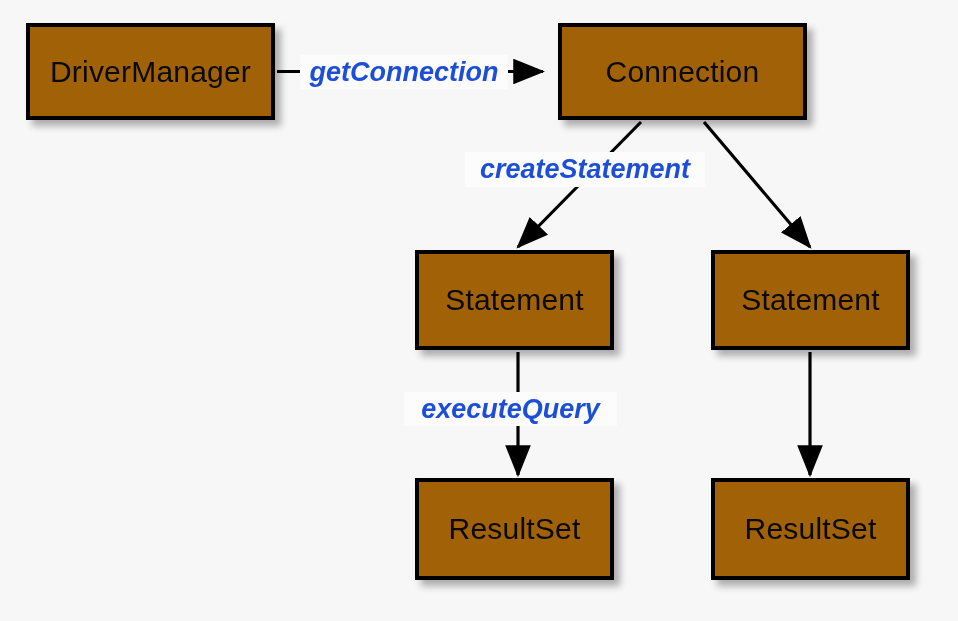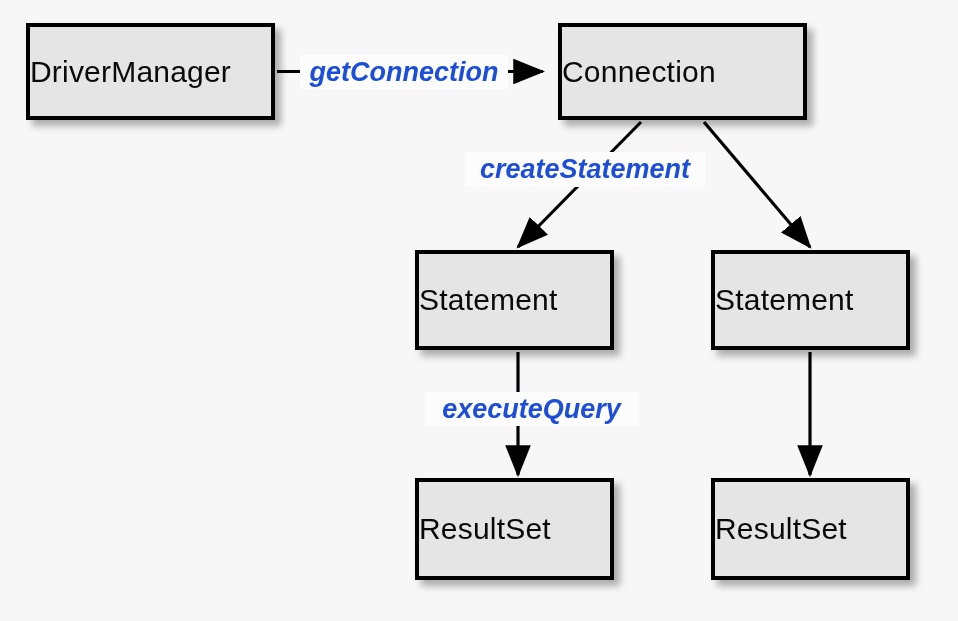--- a/index.html
+++ b/index.html
@@ -19,25 +19,25 @@
     position: absolute;
     left: 0;
     top: 0;
     width: 958px;
     height: 621px;
   }
   
   .node {
     position: absolute;
     box-sizing: border-box;
-    background: #e5e5e5;
+    background: #a16207;
     border: 4px solid #000000;
     display: flex;
     align-items: center;
-    justify-content: flex-start;
+    justify-content: center;
     box-shadow: 6px 6px 7px rgba(0,0,0,0.30);
     z-index: 3;
   }
   .node-label {
     font-family: "Liberation Sans", sans-serif;
     font-size: 30px;
     font-weight: 400;
     letter-spacing: 0.2px;
     color: #0a0a0a;
     white-space: nowrap;
@@ -114,15 +114,15 @@
   </div>
 
   <div class="node" style="left:711px; top:478px; width:199px; height:102px;">
     <span class="node-label">ResultSet</span>
   </div>
 
   <div class="edge-label" style="left:300px; top:55px; width:208px; height:34px;">getConnection</div>
 
   <div class="edge-label" style="left:465px; top:152px; width:240px; height:35px;">createStatement</div>
 
-  <div class="edge-label" style="left:425px; top:392px; width:213px; height:34px;">executeQuery</div>
+  <div class="edge-label" style="left:404px; top:392px; width:213px; height:34px;">executeQuery</div>
 
 </div>
 
 </body></html>

